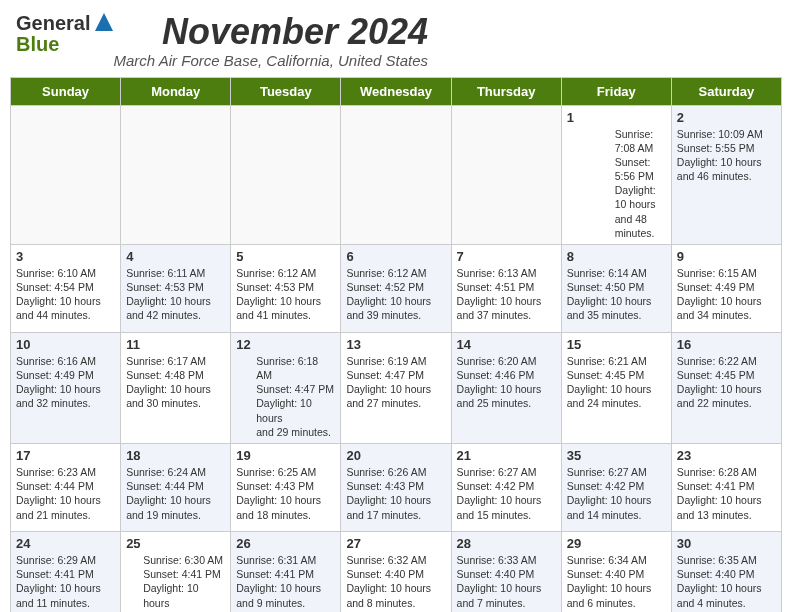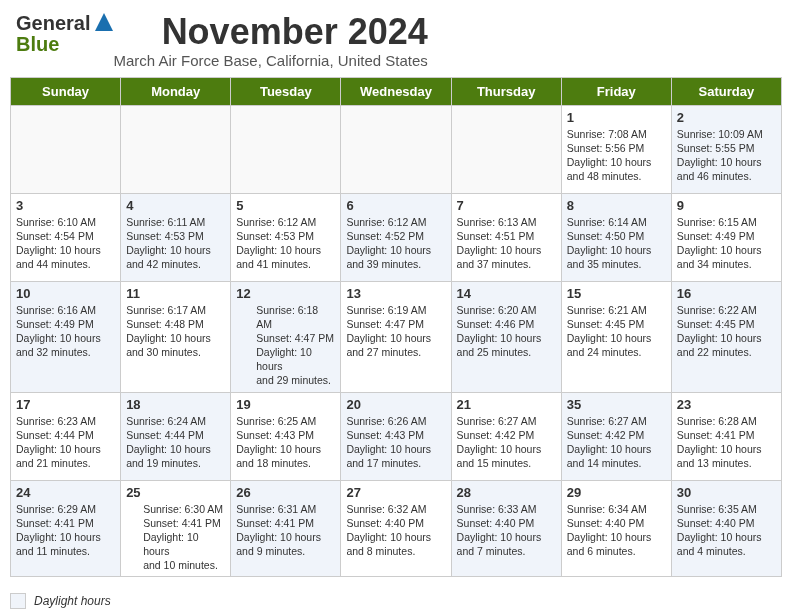--- a/index.html
+++ b/index.html
@@ -13,20 +13,21 @@
     }
     
     .logo {
       display: flex;
       flex-direction: column;
       align-items: flex-start;
     }
     
     .title-area {
       text-align: right;
+      font-style: italic;
     }
     
     .month-title {
       font-size: 36px;
       font-weight: bold;
       color: #333;
       line-height: 1.1;
     }
     
     .location-title {
@@ -157,21 +158,21 @@
     </thead>
     <tbody id="calendar-body">
     <tr>
           <td class="cal-cell empty"></td>
           <td class="cal-cell empty"></td>
           <td class="cal-cell empty"></td>
           <td class="cal-cell empty"></td>
           <td class="cal-cell empty"></td>
           <td class="cal-cell">
             <span class="day-number">1</span>
-            <div class="cell-text" style="white-space: pre-line;">Sunrise: 7:08 AM
+            <div class="cell-text" style="white-space: pre-line; margin-left: 48px;">Sunrise: 7:08 AM
 Sunset: 5:56 PM
 Daylight: 10 hours
 and 48 minutes.</div>
           </td>
           <td class="cal-cell shaded">
             <span class="day-number">2</span>
             <div class="cell-text" style="white-space: pre-line;">Sunrise: 10:09 AM
 Sunset: 5:55 PM
 Daylight: 10 hours
 and 46 minutes.</div>

